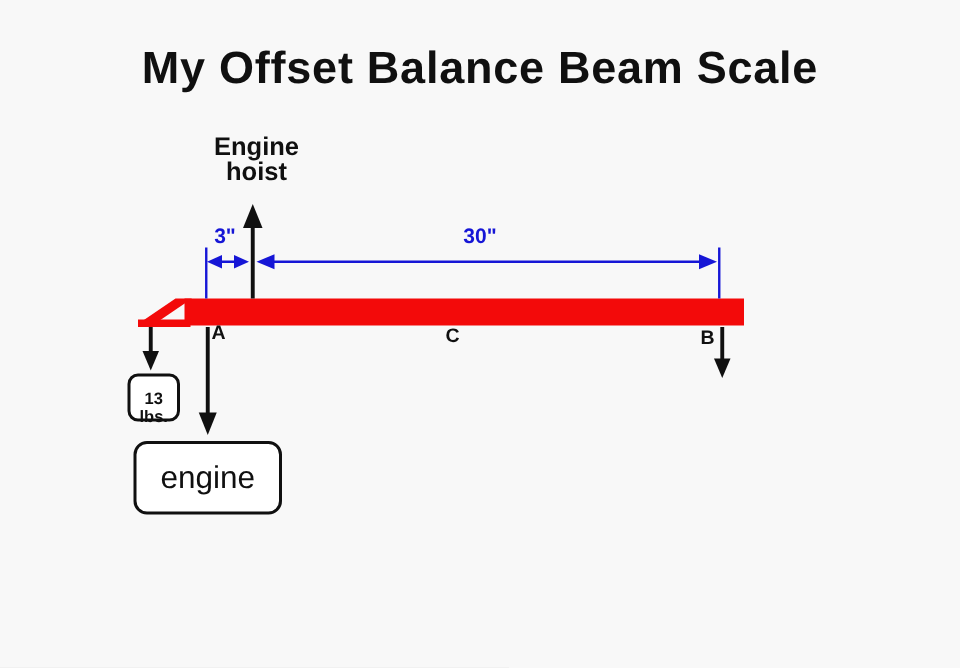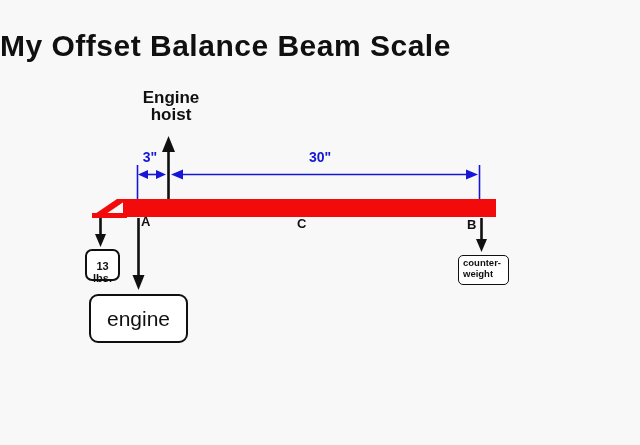--- a/index.html
+++ b/index.html
@@ -11,21 +11,21 @@
   }
   html,body{margin:0;padding:0;}
   body{background:#ddd;font-family:"Liberation Sans",sans-serif;}
   .stage{
     position:relative;width:640px;height:445px;background:var(--background);
     overflow:hidden;margin:0;
   }
   .stage svg{position:absolute;left:0;top:0;}
   .abs{position:absolute;}
   .page-title{
-    left:0;top:29px;width:640px;text-align:left;
+    left:0;top:29px;width:640px;text-align:center;
     font-size:30px;font-weight:bold;color:var(--ink-black);
     letter-spacing:0.5px;margin:0;
   }
   .hoist-label{
     left:111px;top:89px;width:120px;text-align:center;
     font-size:17px;font-weight:bold;line-height:17px;color:var(--ink-black);
     white-space:pre-line;
   }
   .dim-label{
     font-size:14px;font-weight:bold;color:var(--accent-blue);text-align:center;
@@ -104,16 +104,14 @@
   <div class="abs dim-label dim-3">3"</div>
   <div class="abs dim-label dim-30">30"</div>
 
   <div class="abs pt-label pt-a">A</div>
   <div class="abs pt-label pt-c">C</div>
   <div class="abs pt-label pt-b">B</div>
 
   <div class="abs dbox lbs-box">13
 lbs.</div>
   <div class="abs dbox engine-box">engine</div>
-  <div class="abs dbox cw-box">counter-
-weight</div>
 
 </div>
 
 </body></html>

